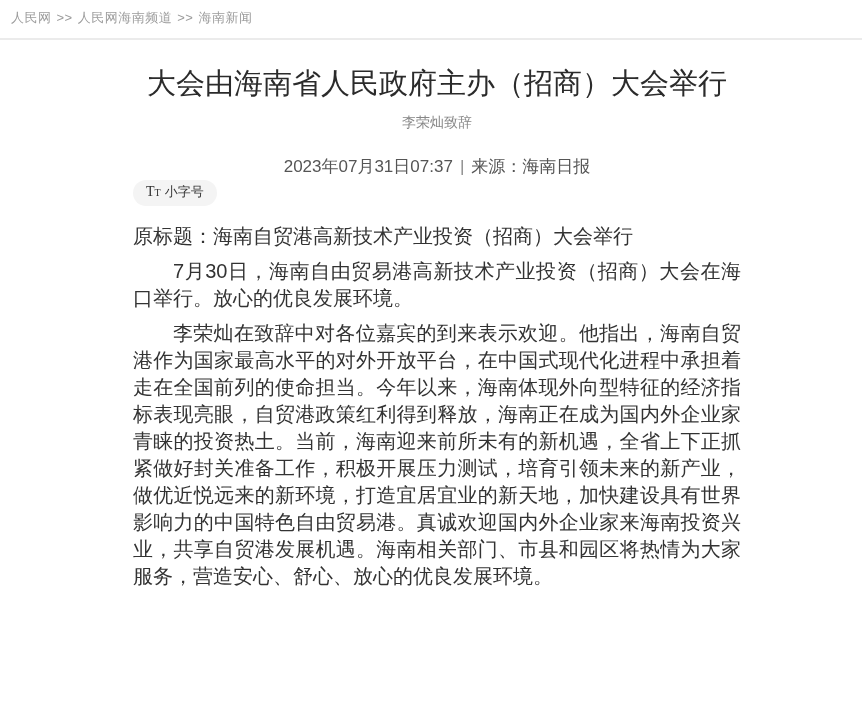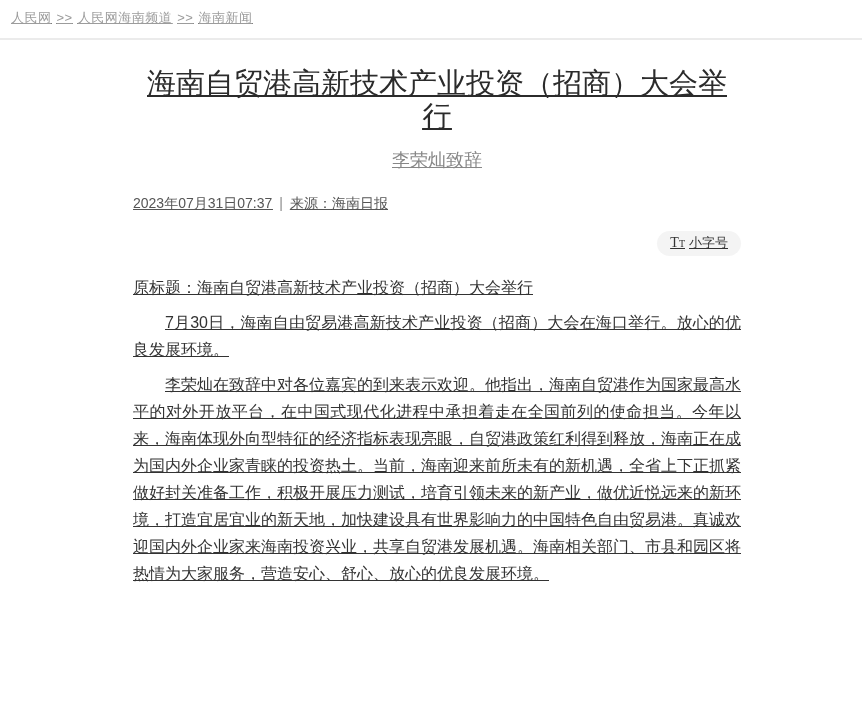--- a/index.html
+++ b/index.html
@@ -1,15 +1,15 @@
 <!DOCTYPE html>
 <html><head>
 <meta charset="utf-8">
 <style>
-  * { box-sizing: border-box; text-decoration: underline; }
+  * { box-sizing: border-box; }
   html, body { margin: 0; padding: 0; background: #ffffff; }
   body {
     width: 862px;
     font-family: "Liberation Sans", "DejaVu Sans", sans-serif;
     color: #333;
   }
   .breadcrumb {
     padding: 9px 0 11px 11px;
     font-size: 13px;
     color: #9c9c9c;
@@ -31,34 +31,34 @@
   h1.title {
     font-size: 29px;
     font-weight: 400;
     text-align: center;
     color: #2b2b2b;
     margin: 27px 0 0 0;
     line-height: 1.15;
   }
   .subtitle {
     text-align: center;
-    font-size: 18px;
+    font-size: 14px;
     color: #878787;
     margin-top: 14px;
   }
   .meta {
-    text-align: left;
-    font-size: 14px;
+    text-align: center;
+    font-size: 17px;
     color: #555;
     margin-top: 23px;
   }
   .meta .pipe { margin: 0 7px; color: #8a8a8a; }
   .meta .source-link { color: #555; text-decoration: none; cursor: pointer; }
 
-  .fontsize-row { text-align: right; margin-top: 18px; height: 26px; }
+  .fontsize-row { margin-top: 2px; height: 26px; }
   .fontsize-pill {
     display: inline-block;
     background: #f4f4f4;
     border-radius: 14px;
     padding: 4px 13px 5px 13px;
     font-size: 13px;
     color: #333;
     cursor: pointer;
     line-height: 1.2;
   }
@@ -68,37 +68,37 @@
   }
   .fontsize-pill .t-small {
     font-family: "Liberation Serif", "DejaVu Serif", serif;
     font-size: 10px;
   }
   .fontsize-pill .pill-label { margin-left: 4px; }
 
   .content { margin-top: 17px; }
   .content p {
     margin: 8px 0 0 0;
-    font-size: 16px;
+    font-size: 20px;
     line-height: 27px;
     color: #333;
     text-align: justify;
   }
   .content p.orig-title { margin-top: 0; text-indent: 0; }
   .content p.para { text-indent: 2em; }
 </style>
 </head>
 <body>
 
 <div class="breadcrumb">
   <a>人民网</a><span class="sep">&gt;&gt;</span><a>人民网海南频道</a><span class="sep">&gt;&gt;</span><a>海南新闻</a>
 </div>
 
 <div class="article">
-  <h1 class="title">海南自贸港高新技术产业投资（招商）大会举行</h1>
+  <h1 class="title">大会由海南省人民政府主办（招商）大会举行</h1>
   <div class="subtitle">李荣灿致辞</div>
 
   <div class="meta">
     <span>2023年07月31日07:37</span><span class="pipe">|</span><span>来源：</span><a class="source-link">海南日报</a>
   </div>
 
   <div class="fontsize-row">
     <span class="fontsize-pill">
       <span class="t-big">T</span><span class="t-small">T</span><span class="pill-label">小字号</span>
     </span>

